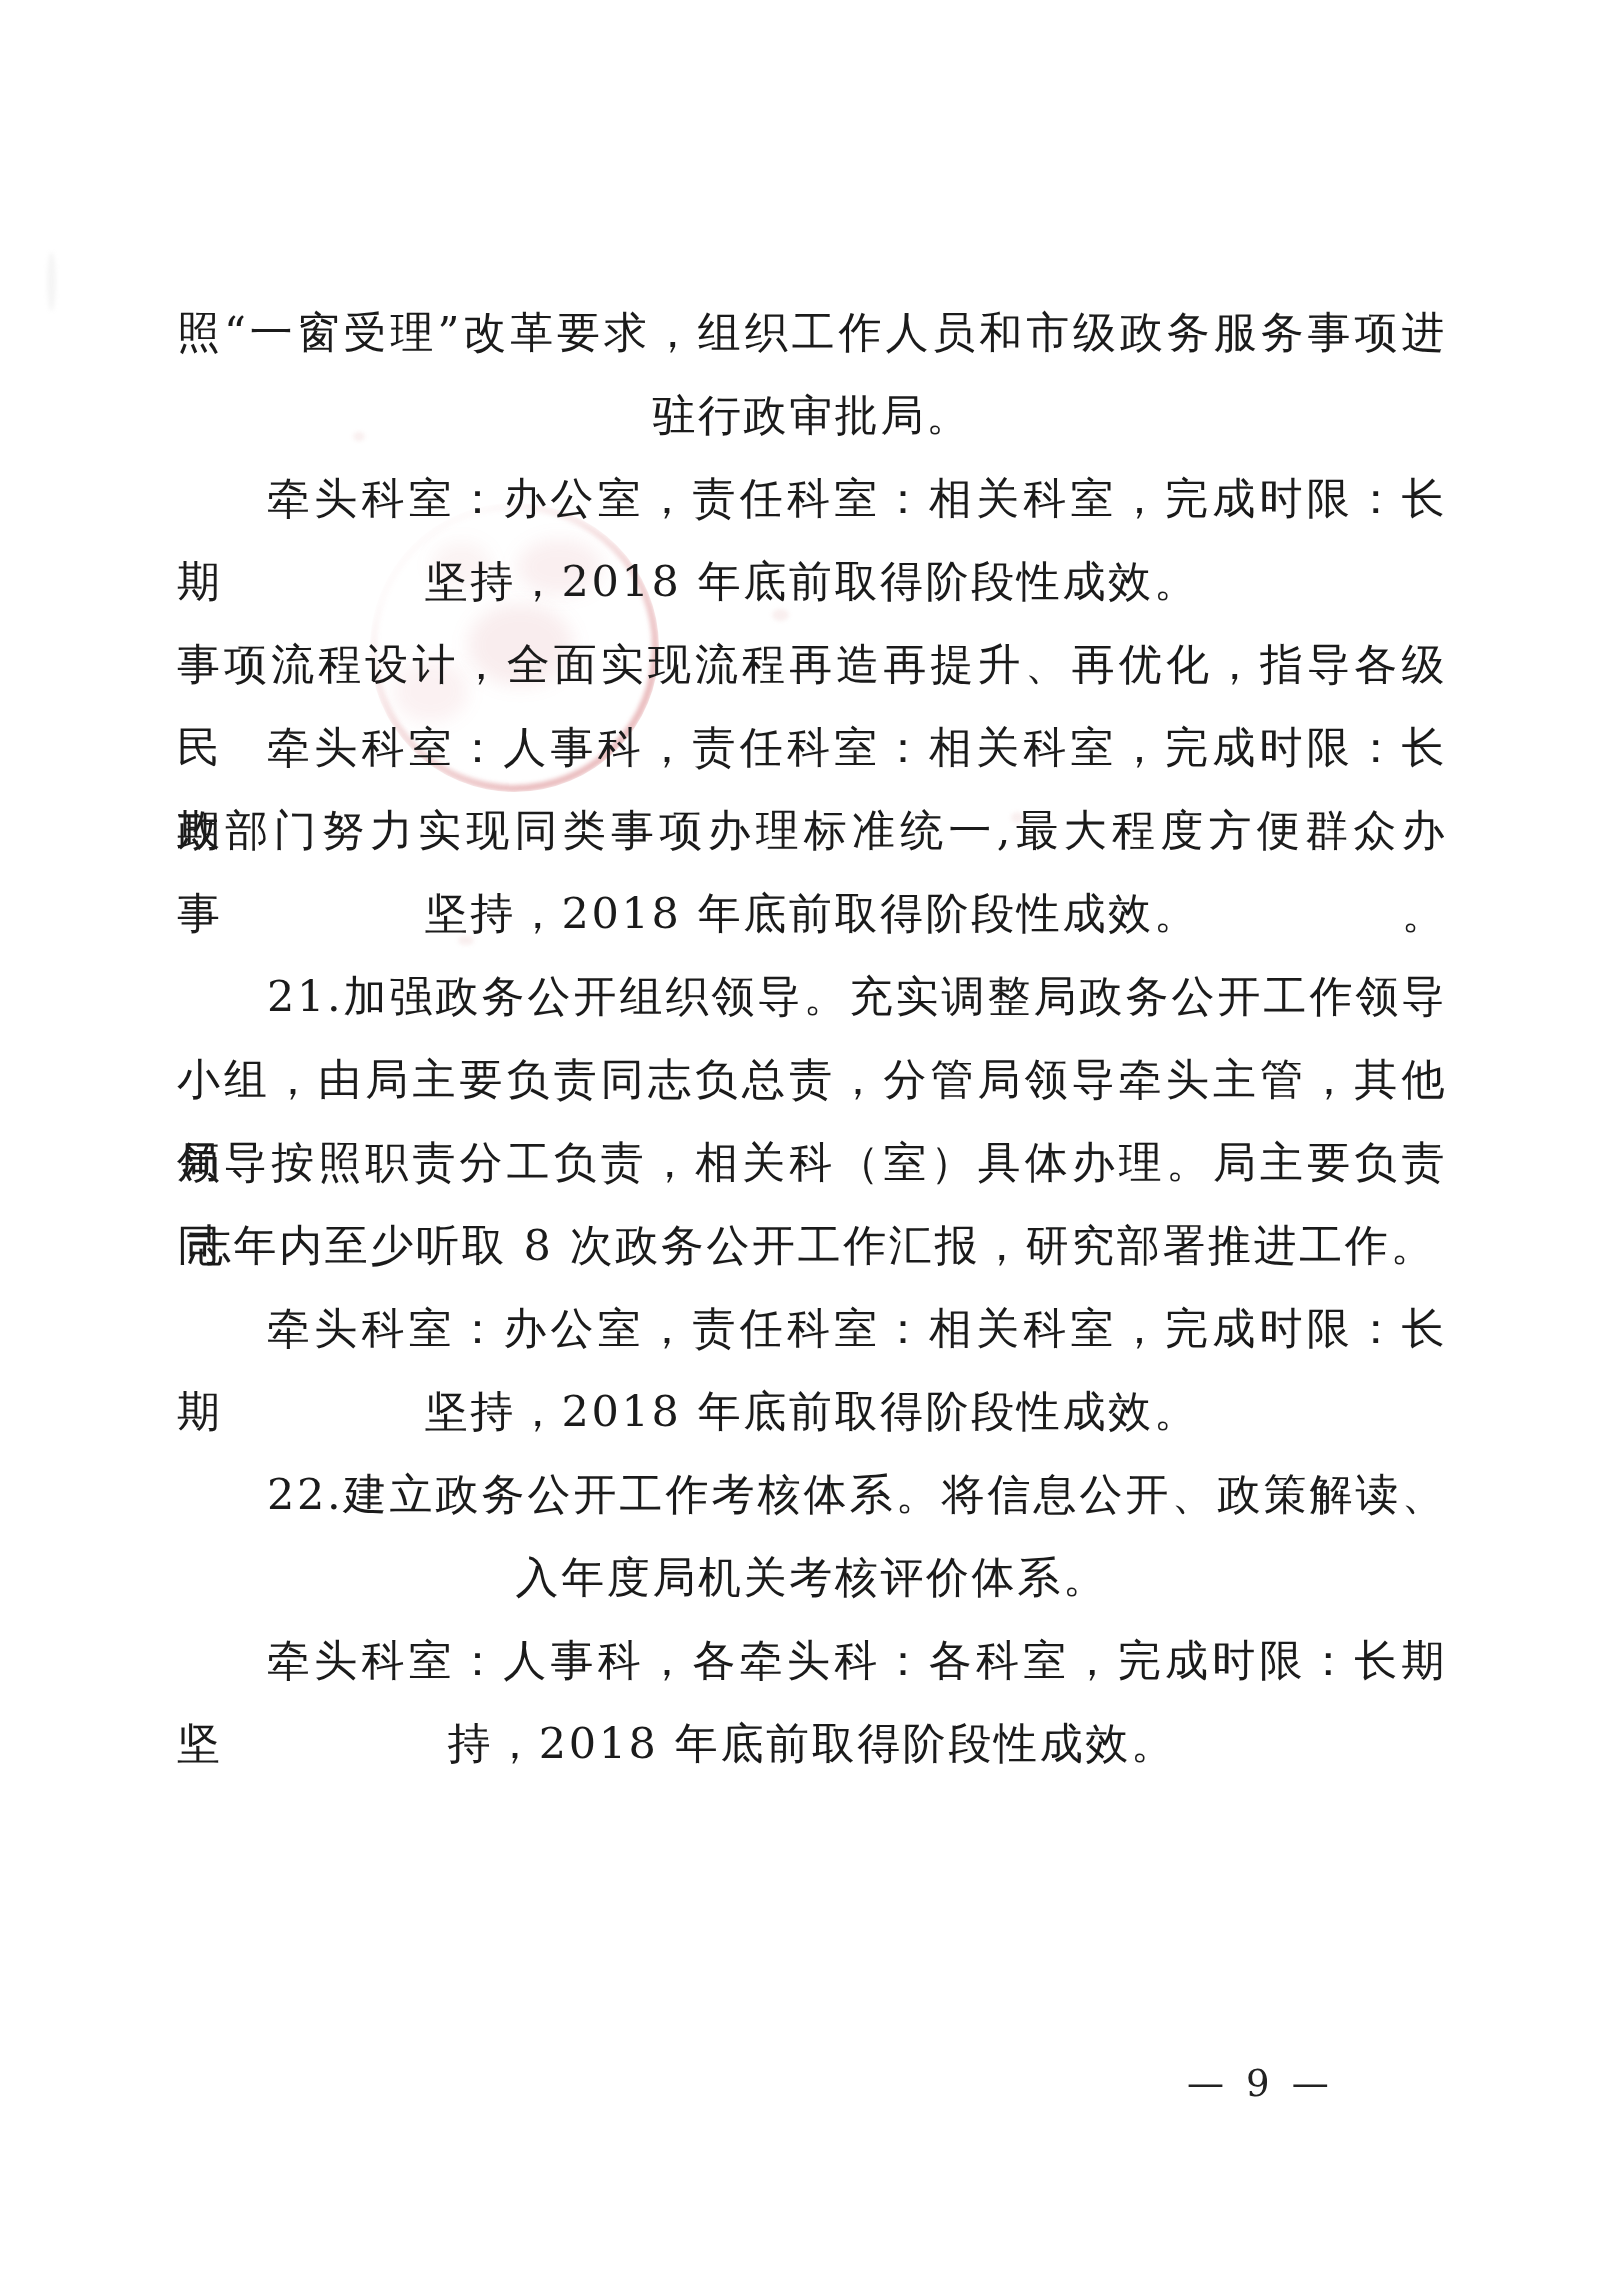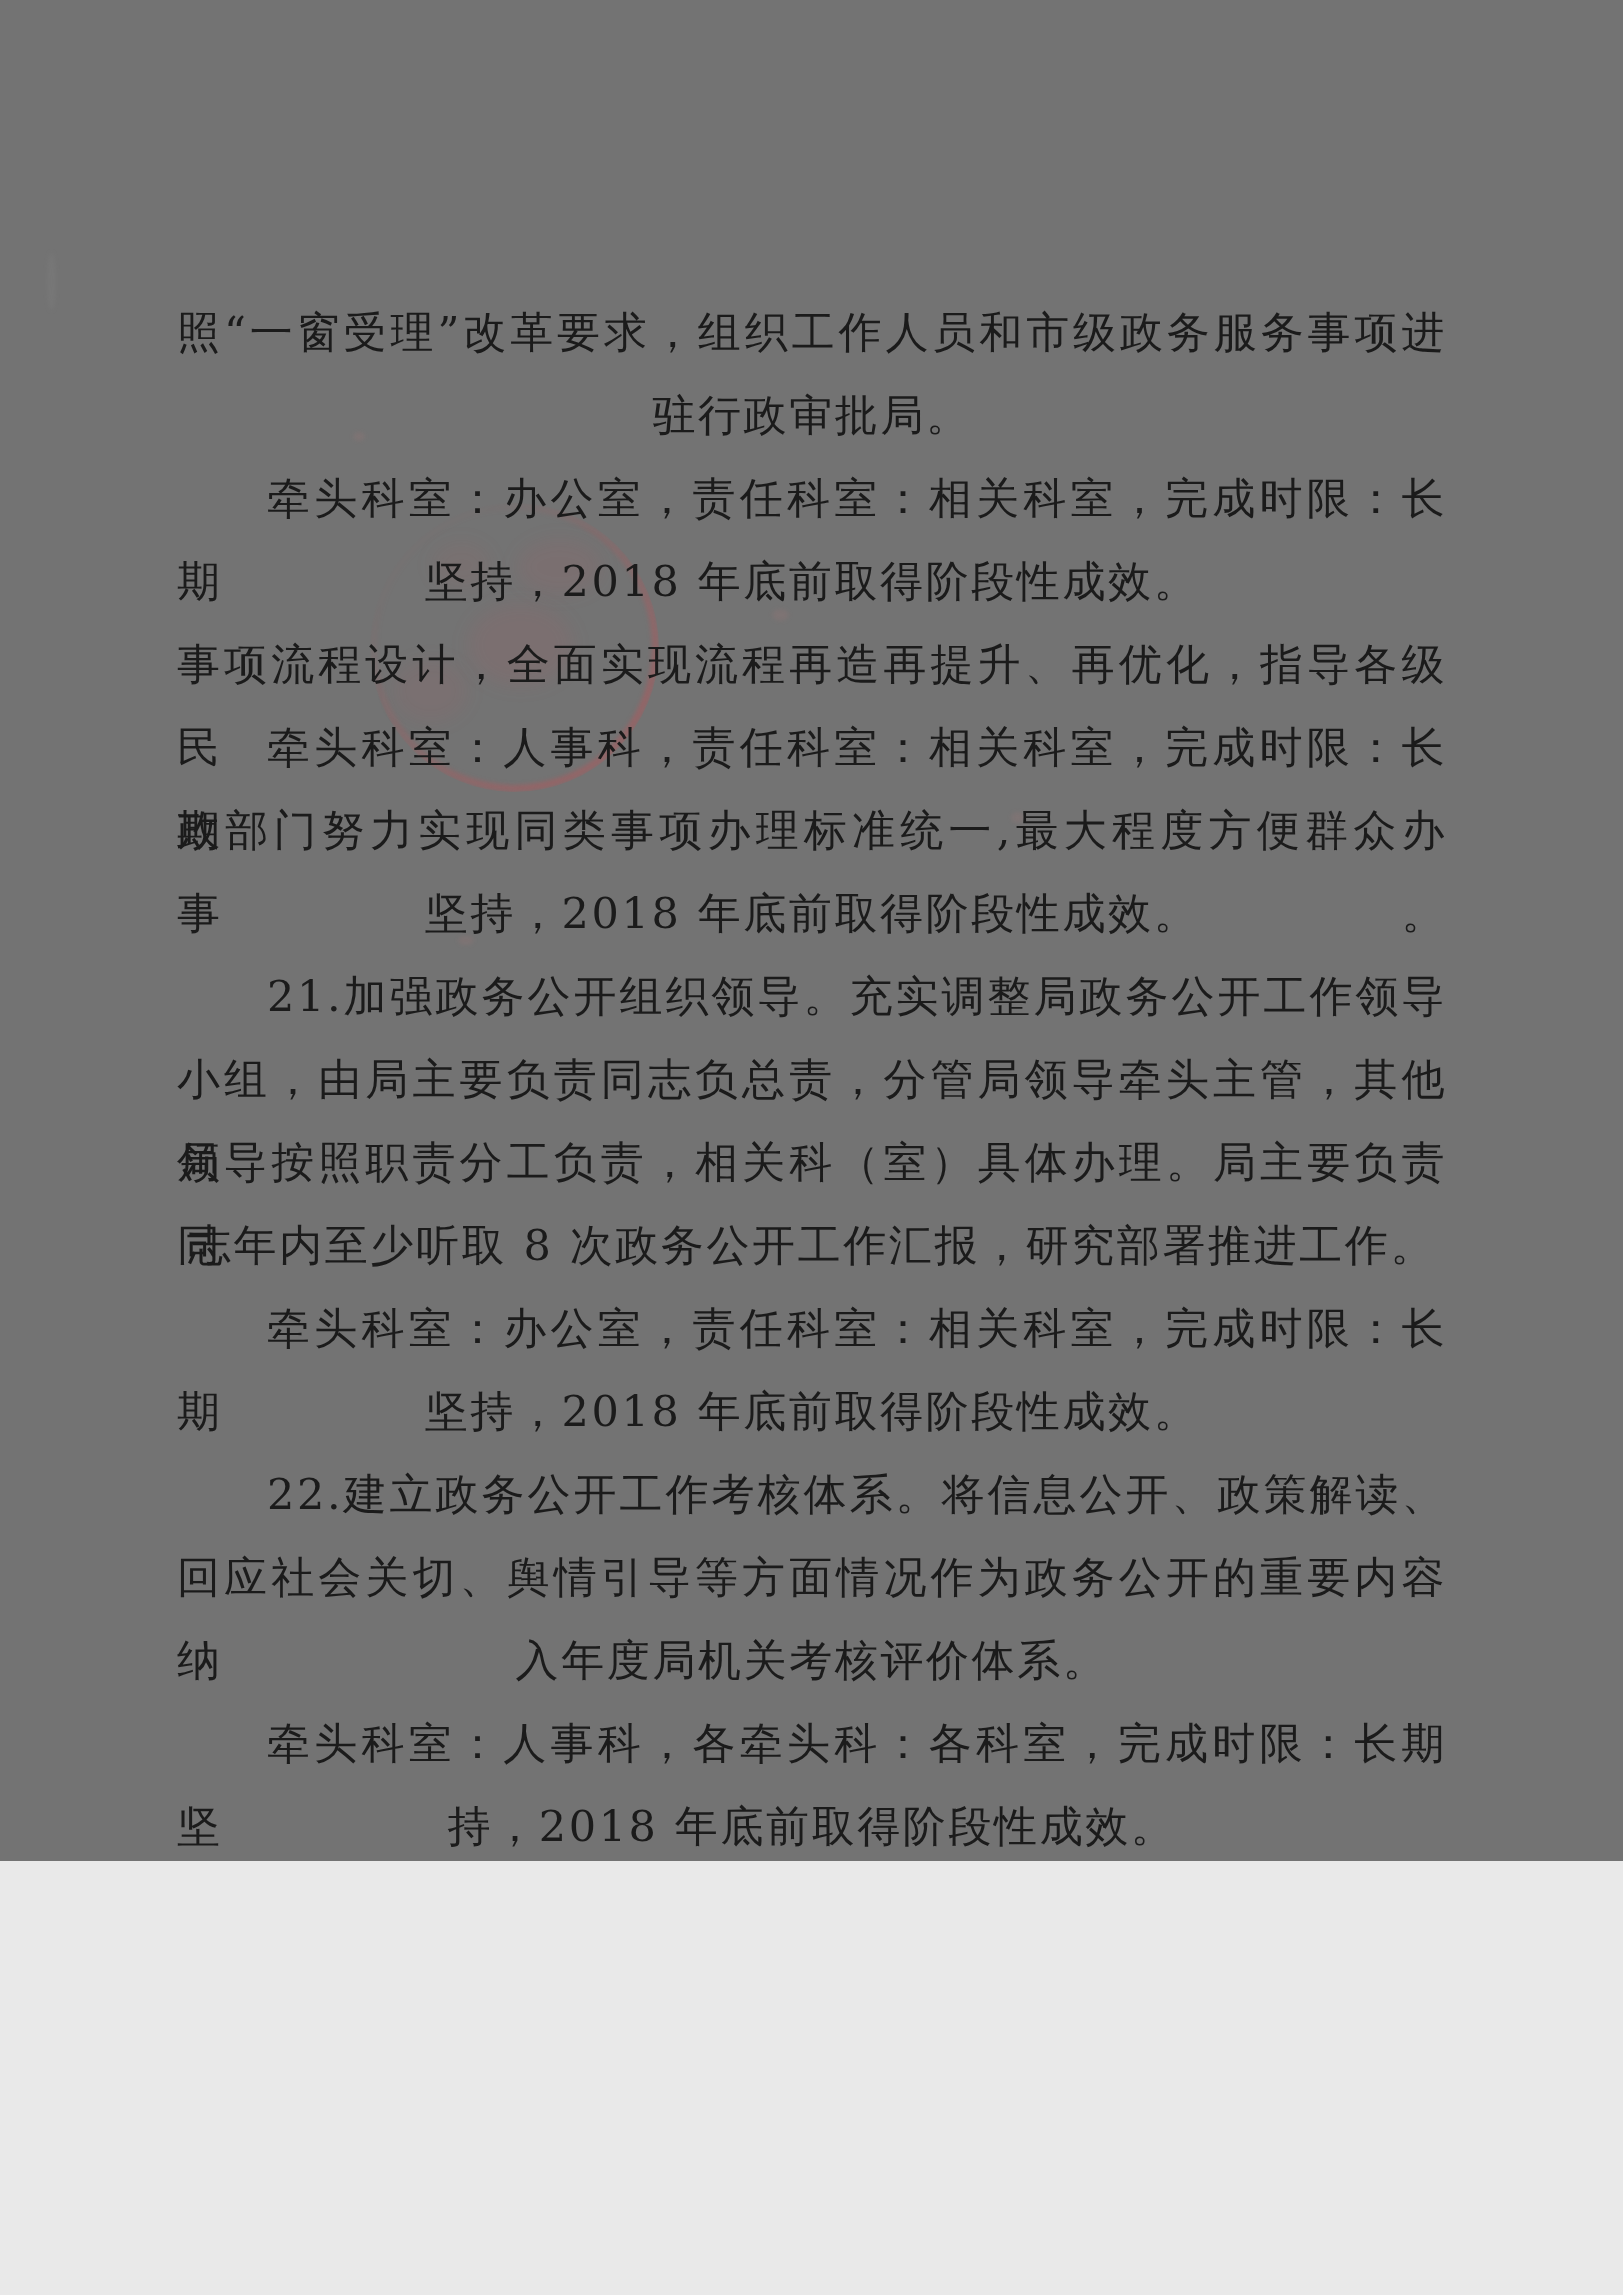--- a/index.html
+++ b/index.html
@@ -3,22 +3,22 @@
 <meta charset="utf-8">
 <style>
   html, body {
     margin: 0;
     padding: 0;
     background: #e9e9e9;
   }
   .page {
     position: relative;
     width: 1623px;
-    height: 1861px;
-    background: #737373;
+    height: 2295px;
+    background: #ffffff;
     overflow: hidden;
     font-family: "DejaVu Serif", "Liberation Serif", serif;
     color: #1b1b1b;
   }
   .textblock {
     position: absolute;
     left: 177px;
     top: 291px;
     width: 1270px;
   }
@@ -120,21 +120,20 @@
     <div class="line justify indent">牵头科室：人事科，责任科室：相关科室，完成时限：长期</div>
     <div class="line justify">政部门努力实现同类事项办理标准统一,最大程度方便群众办事。</div>
     <div class="line">坚持，2018 年底前取得阶段性成效。</div>
     <div class="line justify indent">21.加强政务公开组织领导。充实调整局政务公开工作领导</div>
     <div class="line justify">小组，由局主要负责同志负总责，分管局领导牵头主管，其他局</div>
     <div class="line justify">领导按照职责分工负责，相关科（室）具体办理。局主要负责同</div>
     <div class="line">志年内至少听取 8 次政务公开工作汇报，研究部署推进工作。</div>
     <div class="line justify indent">牵头科室：办公室，责任科室：相关科室，完成时限：长期</div>
     <div class="line">坚持，2018 年底前取得阶段性成效。</div>
     <div class="line justify indent">22.建立政务公开工作考核体系。将信息公开、政策解读、</div>
-    <div class="line justify">回应社会关切、舆情引导等方面情况作为政务公开的重要内容纳</div>
     <div class="line">入年度局机关考核评价体系。</div>
     <div class="line justify indent">牵头科室：人事科，各牵头科：各科室，完成时限：长期坚</div>
     <div class="line">持，2018 年底前取得阶段性成效。</div>
   </div>
 
   <div class="pagenum">— 9 —</div>
 
 </div>
 
 

